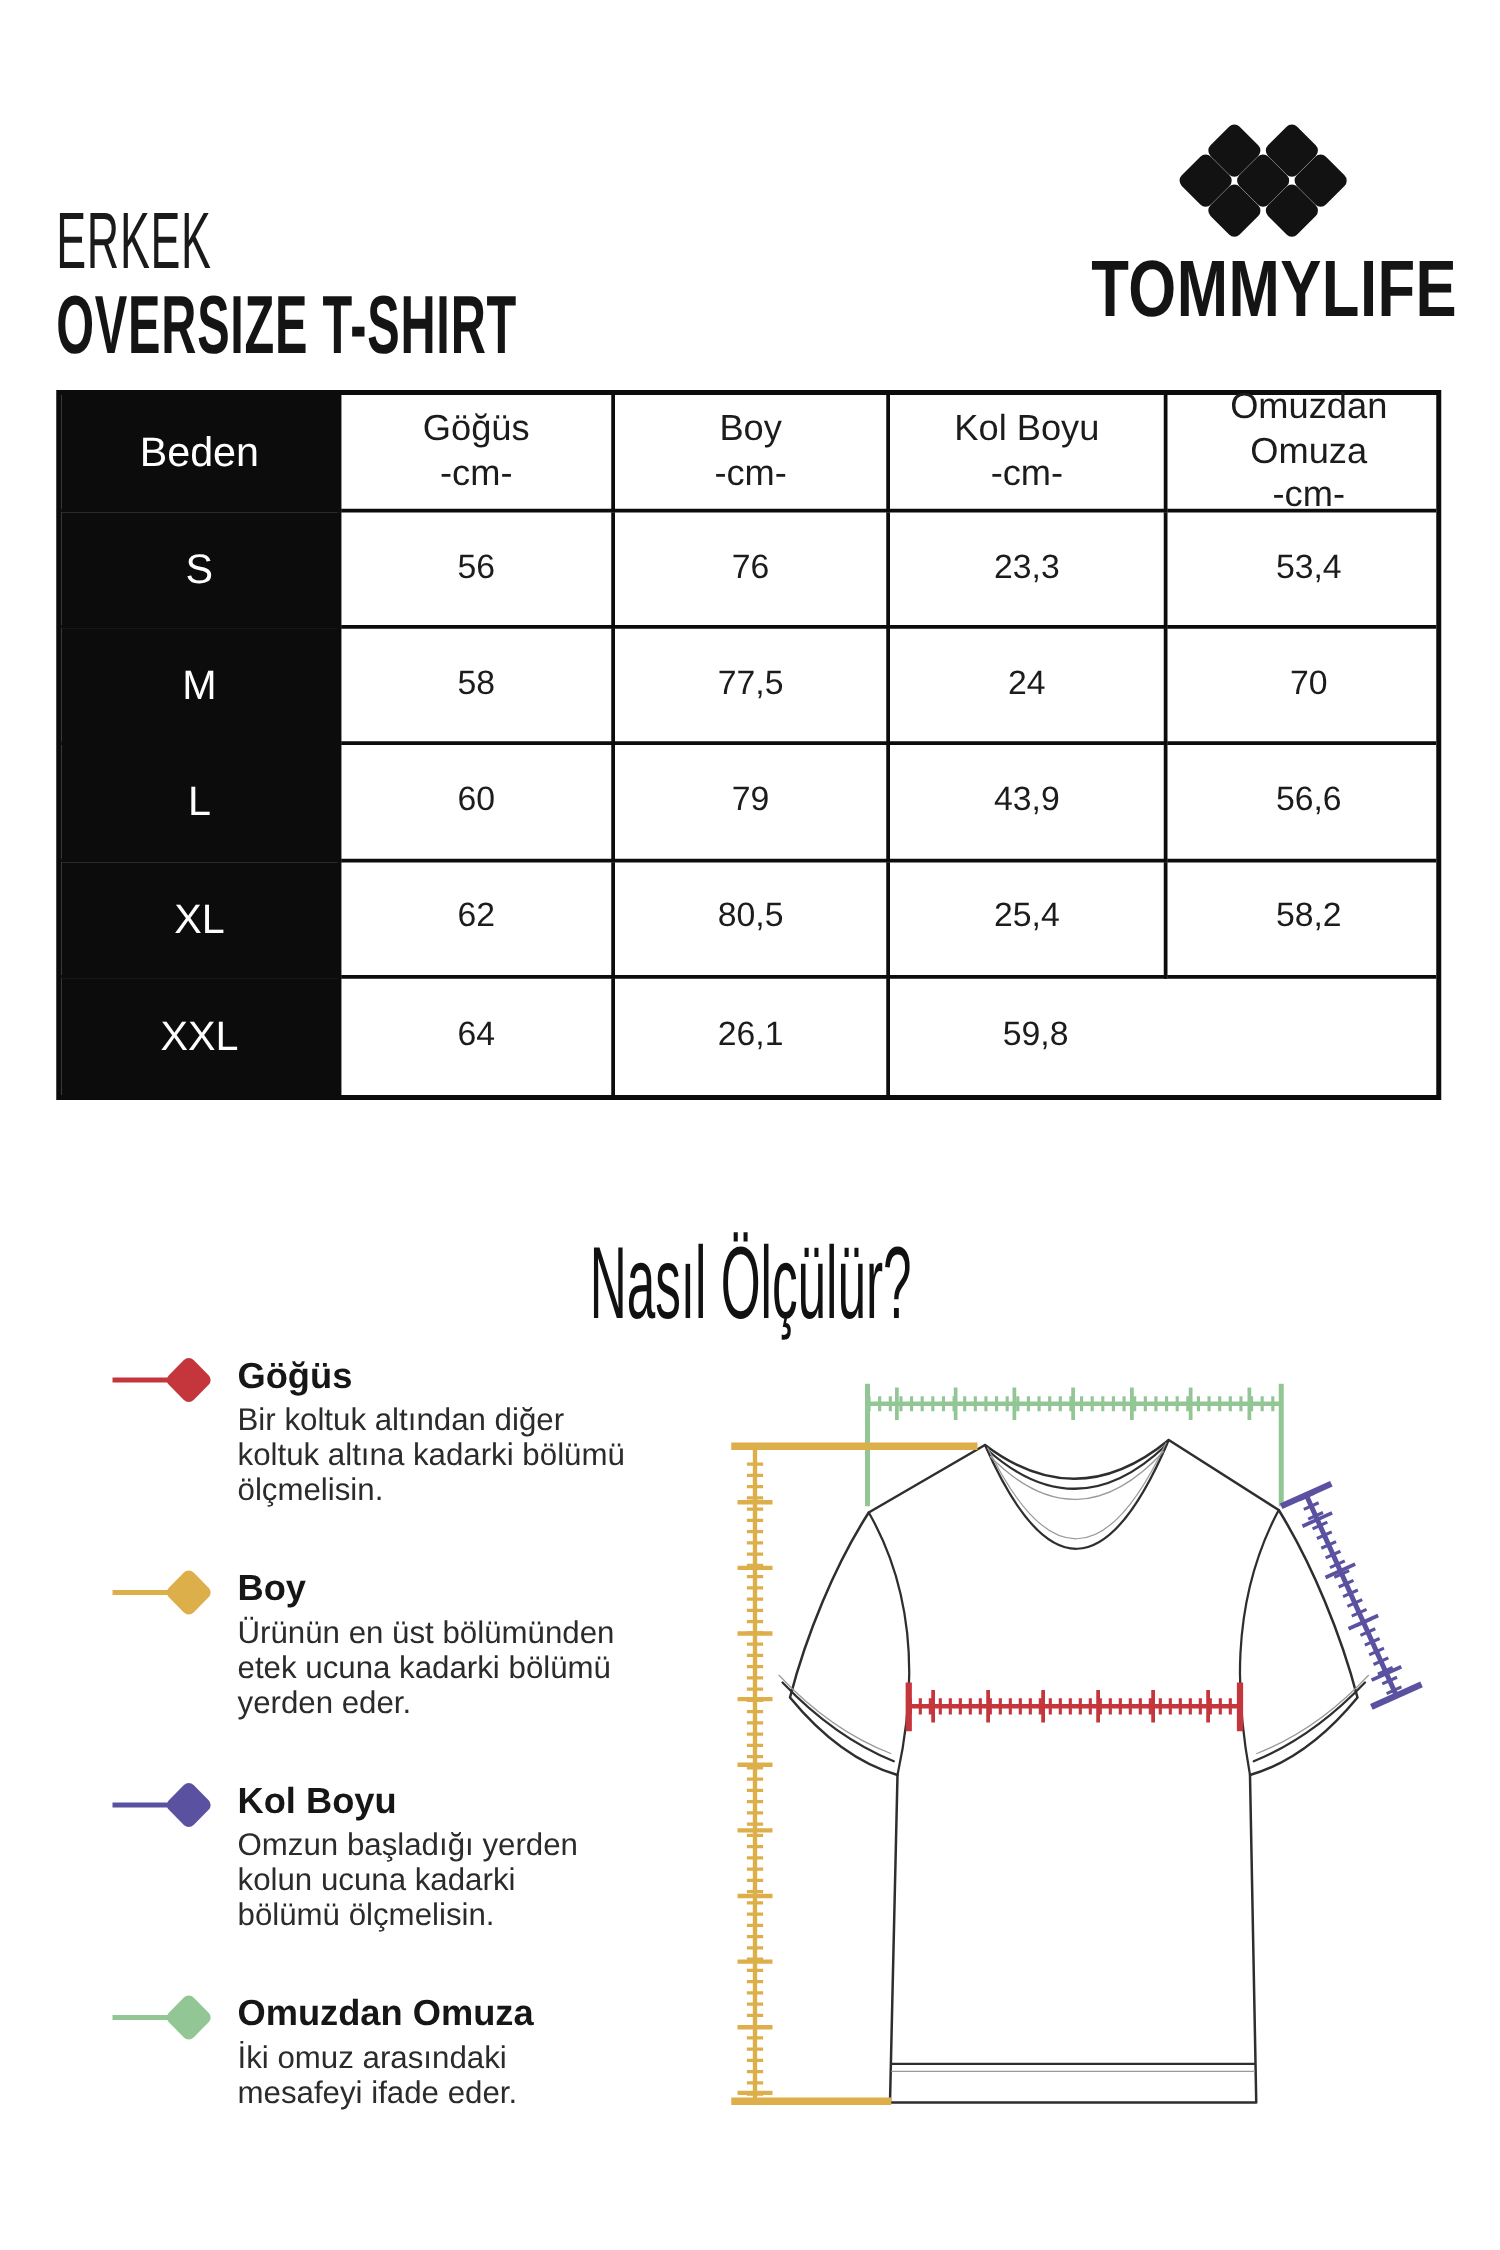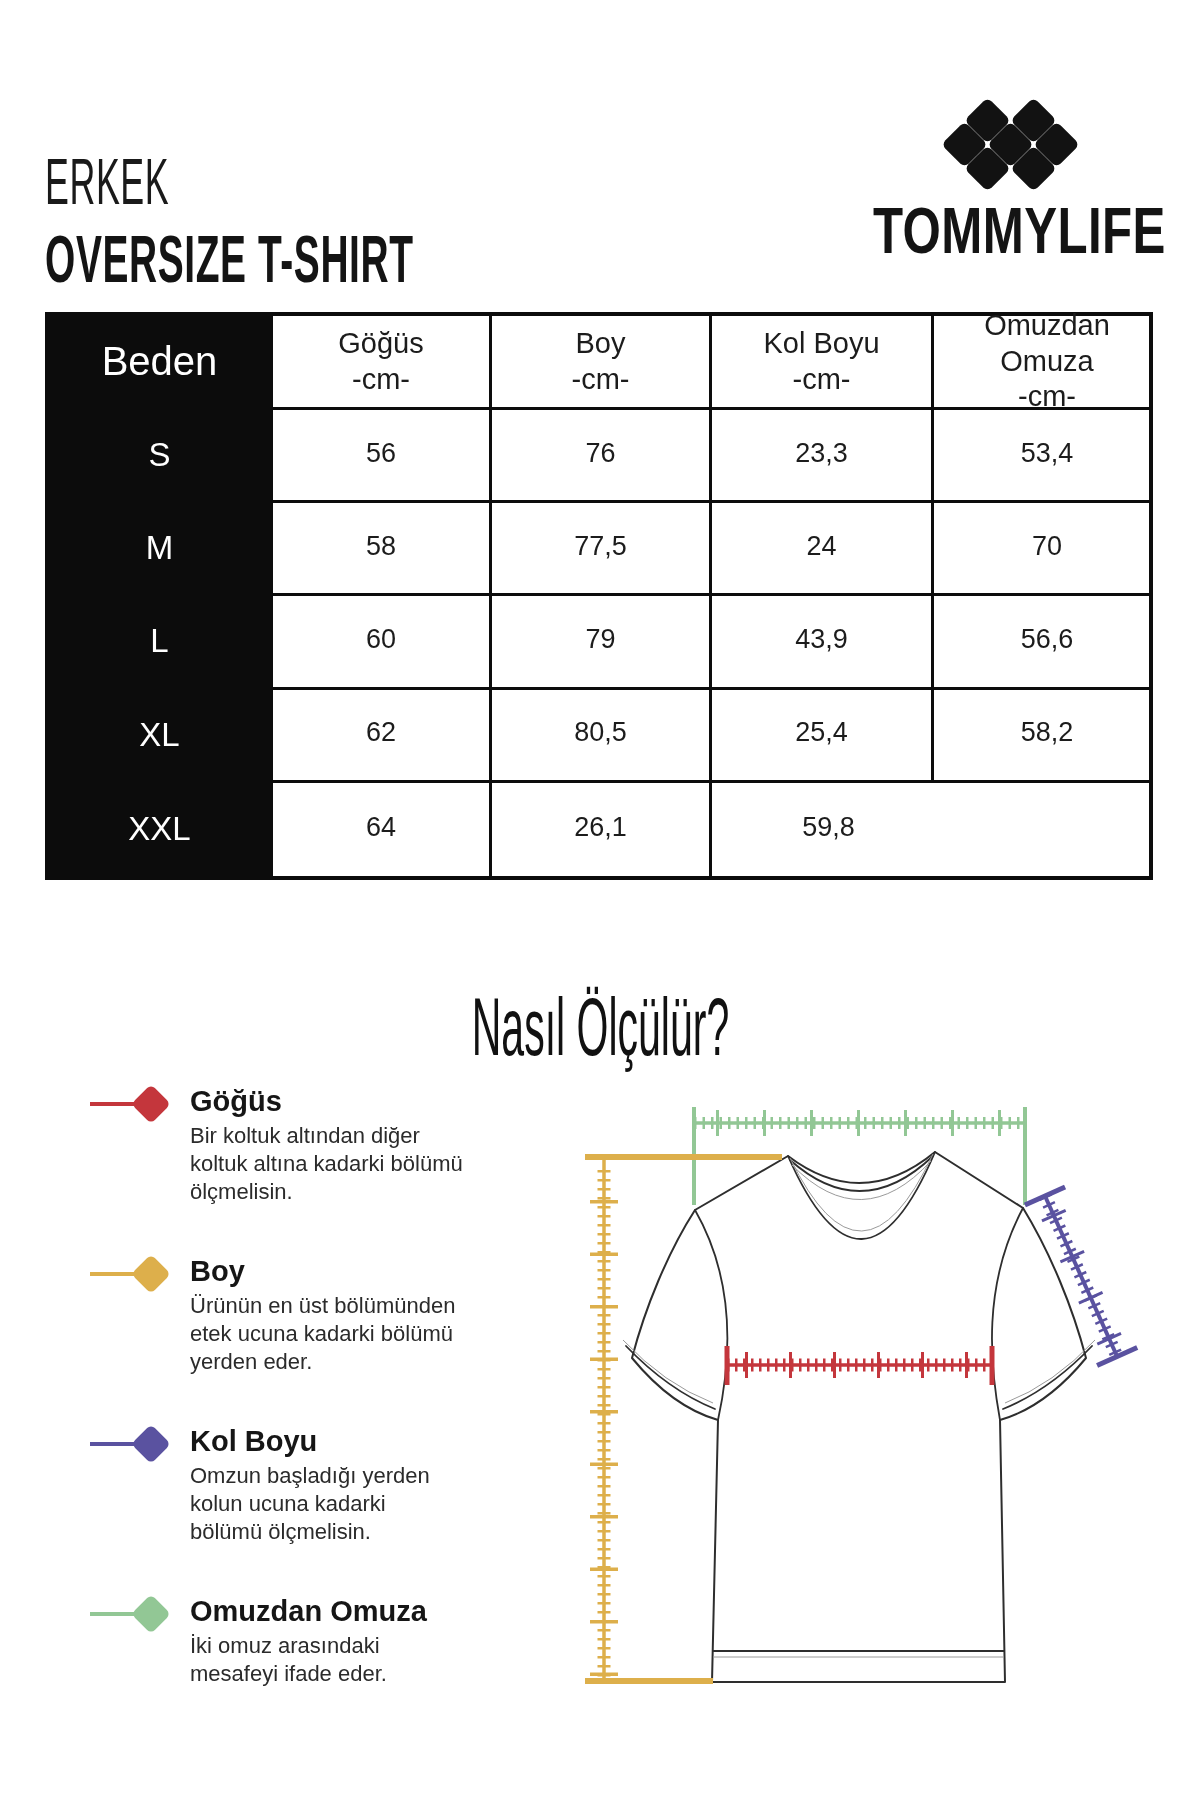--- a/index.html
+++ b/index.html
@@ -1,21 +1,21 @@
 <!DOCTYPE html>
 <html><head>
 <meta charset="utf-8">
 <style>
   html,body{margin:0;padding:0;}
   body{
     width:1200px;height:1800px;position:relative;background:#ffffff;
     font-family:"Liberation Sans", sans-serif;color:#1c1c1c;overflow:hidden;
   }
   
-  .brand-left{position:absolute;left:45px;top:150px;}
+  .brand-left{position:absolute;left:45px;top:160px;}
   .erkek{
     font-size:64px;line-height:1;font-weight:400;letter-spacing:1px;color:#1a1a1a;
     transform:scaleX(0.56);transform-origin:left top;white-space:nowrap;
   }
   .oversize{
     position:absolute;left:45px;top:226px;font-size:66px;line-height:1;font-weight:700;
     color:#141414;transform:scaleX(0.59);transform-origin:left top;white-space:nowrap;letter-spacing:1px;
   }
   .logo{position:absolute;left:940px;top:97px;width:145px;height:95px;}
   .logo .dm{position:absolute;width:33px;height:33px;background:#121212;border-radius:6px;transform:rotate(45deg);}
@@ -31,35 +31,35 @@
     grid-template-rows:94px repeat(5,1fr);
   }
   .cell{
     display:flex;flex-direction:column;align-items:center;justify-content:center;
     border-right:3px solid #0c0c0c;border-bottom:3px solid #0c0c0c;text-align:center;
   }
   .cell.last-col{border-right:none;padding-left:11px;}
   .cell.last-row{border-bottom:none;}
   .cell.dark{background:#0c0c0c;color:#ffffff;border-right-color:#0c0c0c;border-bottom-color:#0c0c0c;}
   .col-head{font-size:29px;line-height:1.22;color:#1c1c1c;}
-  .beden{font-size:40px;color:#ffffff;}
+  .beden{font-size:33px;color:#ffffff;}
   .size-label{font-size:33px;}
   .value{font-size:27px;padding-bottom:4px;}
   
   .howto-title{position:absolute;left:0;right:0;top:982px;text-align:center;}
   .howto-title span{
     display:inline-block;font-size:82px;line-height:1.1;font-weight:400;color:#111;
     transform:scaleX(0.5);transform-origin:center top;white-space:nowrap;
   }
   .legend{position:absolute;left:88px;top:1083px;width:480px;}
   .legend-item{display:flex;align-items:flex-start;margin-bottom:47px;}
   .legend-marker{flex:0 0 92px;margin-top:-2px;}
   .legend-text{margin-left:10px;}
   .legend-label{font-size:29px;font-weight:700;color:#161616;line-height:36px;}
-  .legend-desc{font-size:22px;line-height:28px;color:#2b2b2b;white-space:pre-line;margin-top:3px;}
+  .legend-desc{font-size:25px;line-height:28px;color:#2b2b2b;white-space:pre-line;margin-top:3px;}
   
   .tshirt-wrap{position:absolute;left:540px;top:1080px;width:660px;height:700px;}
 </style>
 </head>
 <body>
 
 <div class="brand-left">
   <div class="erkek">ERKEK</div>
 </div>
 <div class="oversize">OVERSIZE T-SHIRT</div>

